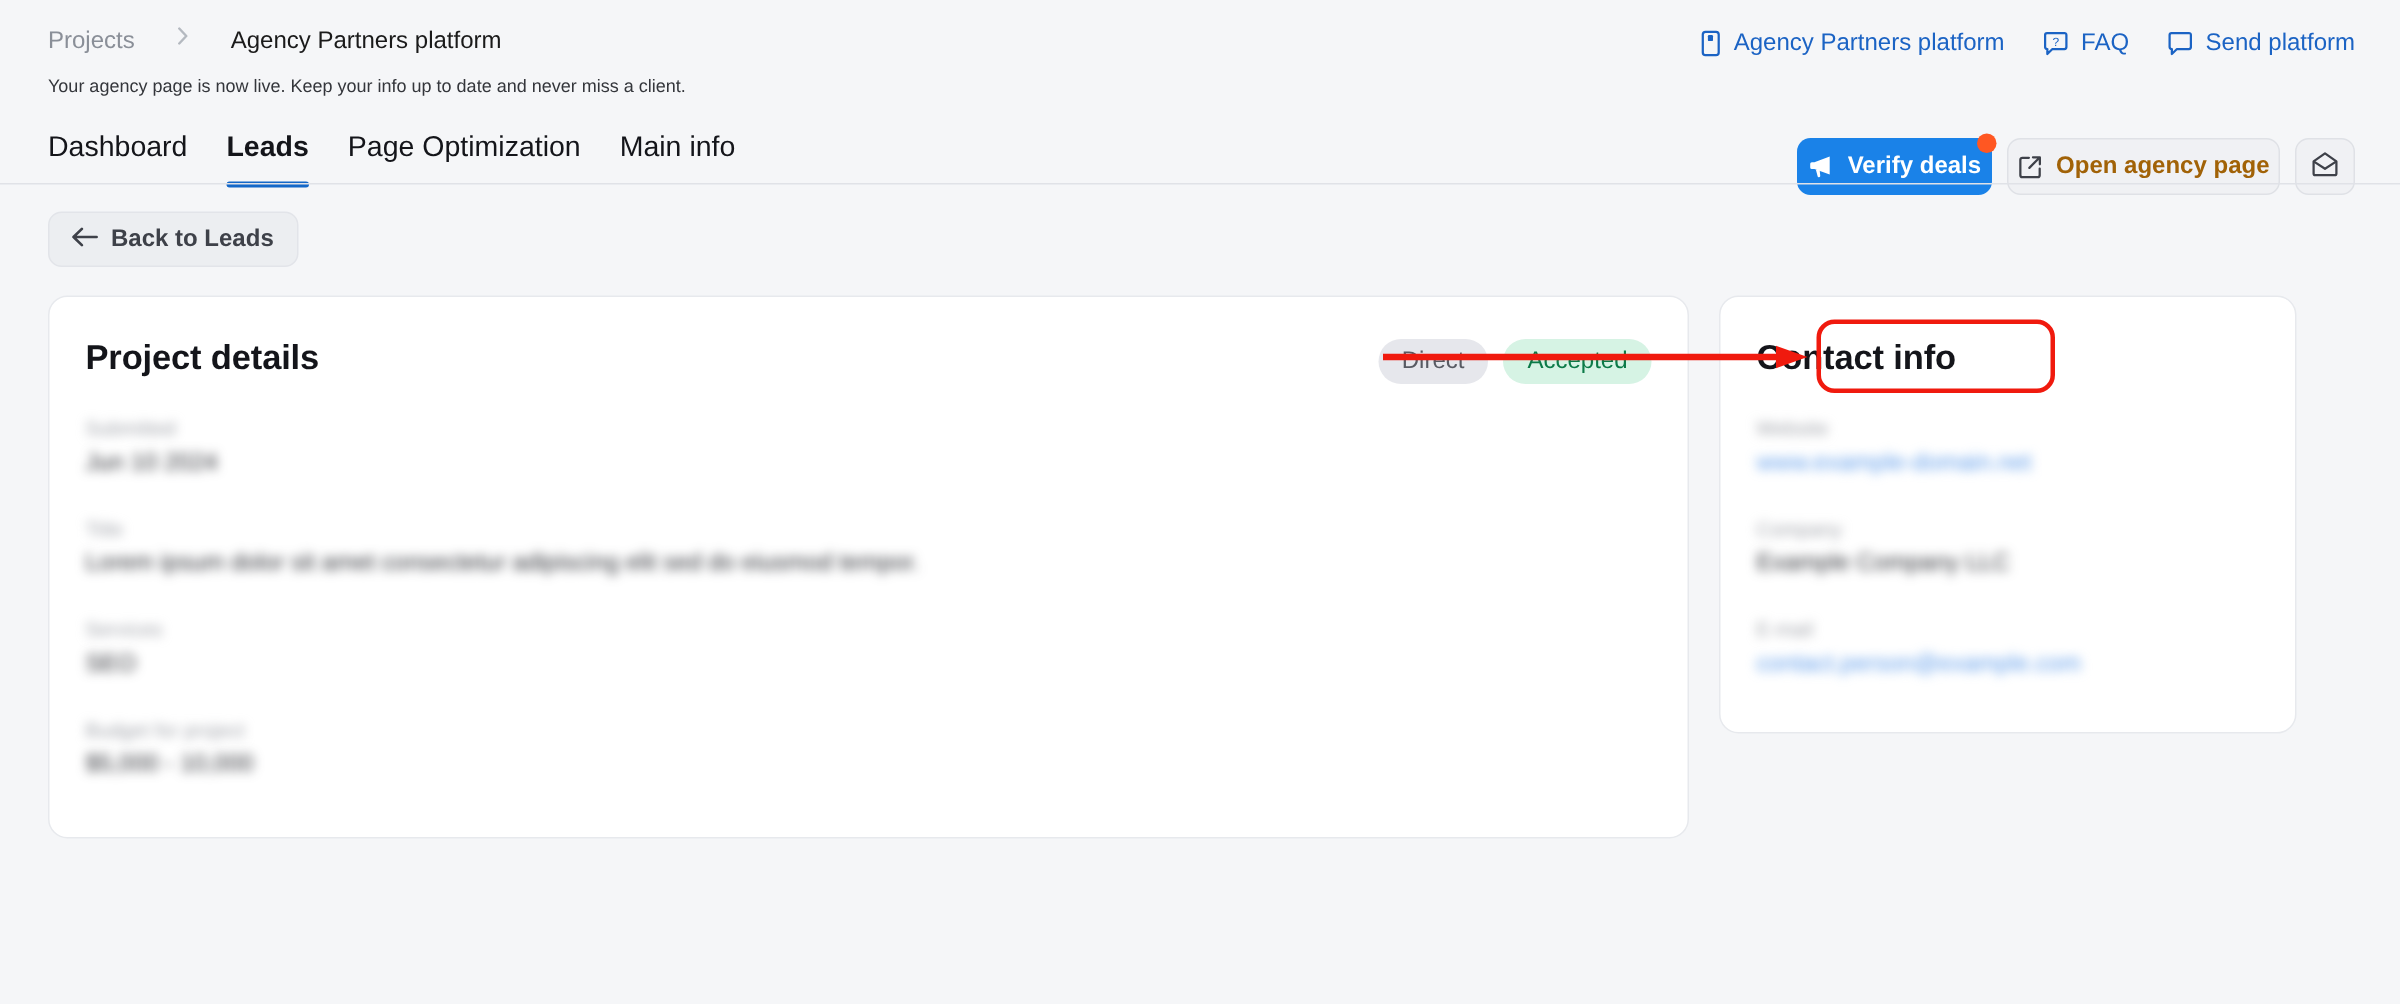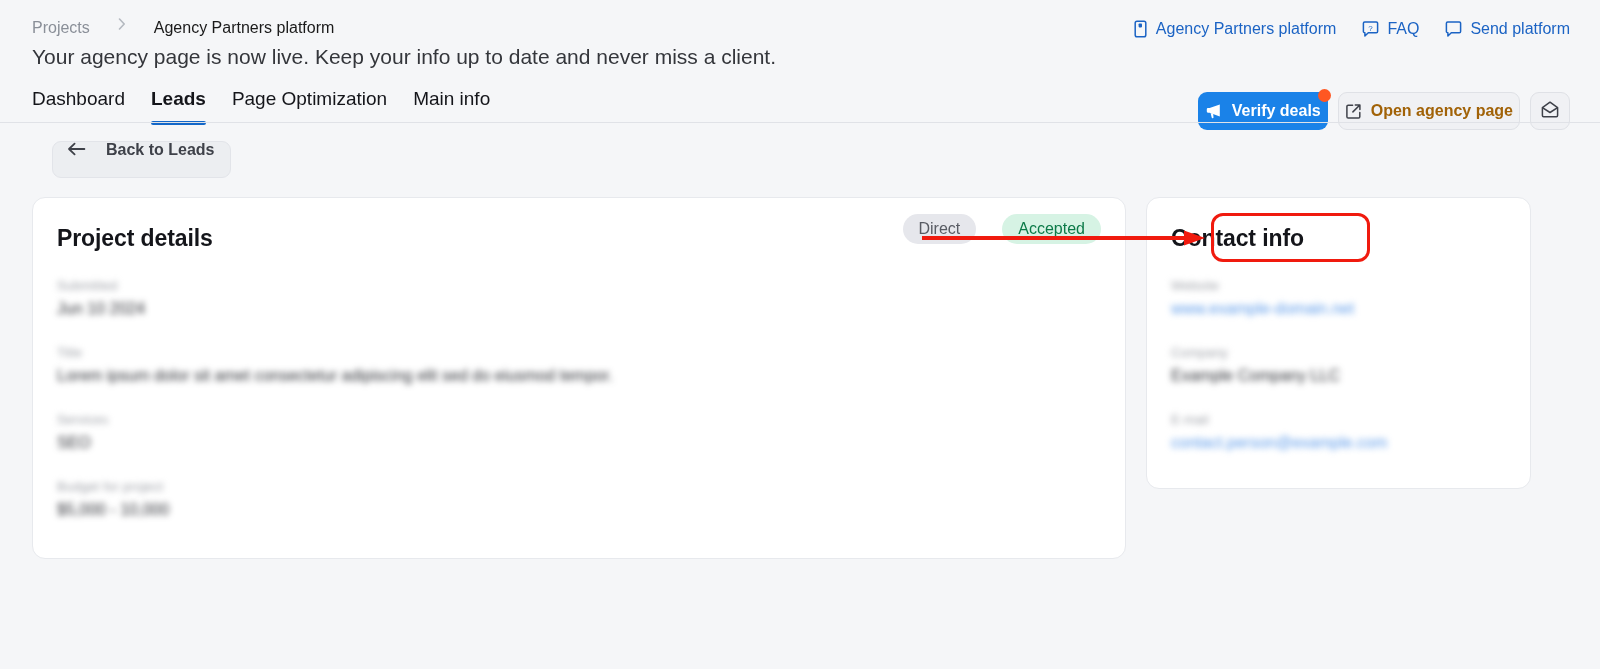--- a/index.html
+++ b/index.html
@@ -15,21 +15,21 @@
 
   
   .header { position: relative; padding: 18px 32px 0 32px; background: #f5f6f8; }
 
   .breadcrumb { display: flex; align-items: flex-start; gap: 28px; font-size: 16px; line-height: 20px; }
   .crumb-link { color: #8a8f98; text-decoration: none; cursor: pointer; }
   .crumb-sep { color: #b4b9c0; font-size: 13px; display:flex; align-items:center; }
   .crumb-current { color: #1a1a1a; }
 
   .page-title { margin-top: 12px; font-size: 27px; line-height: 32px; font-weight: 700; color: #14151a; letter-spacing: -0.2px; }
-  .page-subtitle { margin-top: 9px; font-size: 21px; line-height: 20px; color: #34363b; }
+  .page-subtitle { margin-top: 9px; font-size: 12px; line-height: 20px; color: #34363b; }
 
   
   .header-links { position: absolute; top: 19px; right: 30px; display: flex; align-items: center; gap: 26px; }
   .hlink { display: flex; align-items: center; gap: 8px; color: #1b63c4; font-size: 16px; line-height: 20px; text-decoration: none; cursor: pointer; white-space: nowrap; }
   .hlink svg { display: block; }
 
   
   .header-actions { position: absolute; top: 92px; right: 30px; display: flex; align-items: center; gap: 10px; }
 
   .btn { display: inline-flex; align-items: center; justify-content: center; gap: 9px;
@@ -46,42 +46,42 @@
   
   .tabs-wrap { position: relative; margin-top: 20px; padding: 0 32px; }
   .tabs { display: flex; align-items: flex-end; gap: 26px; }
   .tab { position: relative; padding: 0 0 13px 0; font-size: 19px; line-height: 23px; color: #14151a; font-weight: 400; cursor: pointer; white-space: nowrap; }
   .tab.active { font-weight: 700; }
   .tab.active::after { content: ""; position: absolute; left: 0; right: 0; bottom: -2px; height: 4px; background: #1367c8; border-radius: 2px; }
   .tabs-rule { position: absolute; left: 0; right: 0; bottom: 0; height: 1px; background: #e0e2e7; }
 
   
   .actionbar { position: relative; padding: 18px 32px 0 32px; height: 62px; }
-  .back-btn { display: inline-flex; align-items: flex-start; gap: 20px; height: 37px; padding: 0 16px 0 14px;
+  .back-btn { display: inline-flex; align-items: center; gap: 8px; height: 37px; padding: 0 16px 0 14px;
               background: #eceef1; border: 1px solid #e2e4e9; border-radius: 9px; color: #3e4149;
-              font-size: 16px; font-weight: 700; cursor: pointer; line-height: 1; margin-left: 20px; }
+              font-size: 16px; font-weight: 700; cursor: pointer; line-height: 1; }
 
   .action-right { position: absolute; top: 18px; right: 30px; display: flex; align-items: center; gap: 11px; }
   .btn-reject { background: #eceef1; color: #62656d; border: 1px solid #dcdee3; border-radius: 9px; font-weight: 700; }
   .btn-crm { background: #00a862; color: #fff; border-radius: 9px; font-weight: 700; padding: 0 18px; }
 
   
   .annot-box { position: absolute; left: 1211px; top: 213px; width: 159px; height: 49px;
                border: 3px solid #f01a0e; border-radius: 12px; pointer-events: none; z-index: 30; }
   .annot-arrow { position: absolute; left: 922px; top: 228px; width: 285px; height: 20px; z-index: 30; pointer-events: none; }
 
   
   .cards { position: relative; display: flex; gap: 20px; padding: 12px 32px 0 32px; align-items: flex-start; }
   .card { background: #fff; border: 1px solid #e7e9ed; border-radius: 13px; }
   .card-left { flex: none; width: 1094px; min-height: 362px; padding: 26px 40px 24px 24px; position: relative; }
   .card-right { flex: none; width: 385px; min-height: 292px; padding: 26px 24px 24px 24px; }
 
   .card-title { font-size: 23px; line-height: 28px; font-weight: 700; color: #14151a; letter-spacing: -0.1px; }
 
-  .badges { position: absolute; top: 16px; right: 24px; display: flex; gap: 26px; }
+  .badges { position: absolute; top: 28px; right: 24px; display: flex; gap: 10px; }
   .badge { display: inline-flex; align-items: center; height: 30px; padding: 0 16px; border-radius: 15px;
            font-size: 16px; line-height: 1; font-weight: 400; }
   .badge-direct { background: #e6e7ec; color: #585b63; }
   .badge-accepted { background: #d6f3e4; color: #0c7a48; }
 
   
   .field { margin-top: 26px; }
   .field:first-of-type { margin-top: 30px; }
   .redact { display: inline-block; border-radius: 2px; filter: blur(3.4px); -webkit-filter: blur(3.4px);
             user-select: none; white-space: nowrap; overflow: hidden; }

